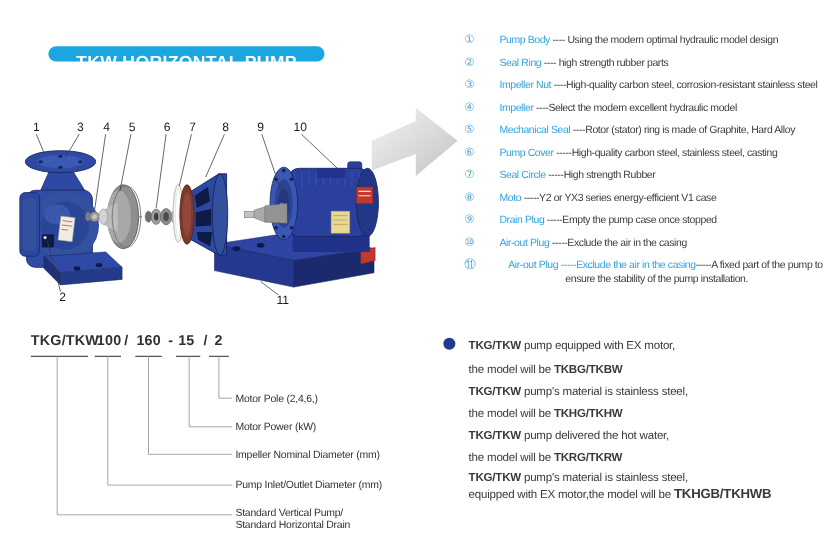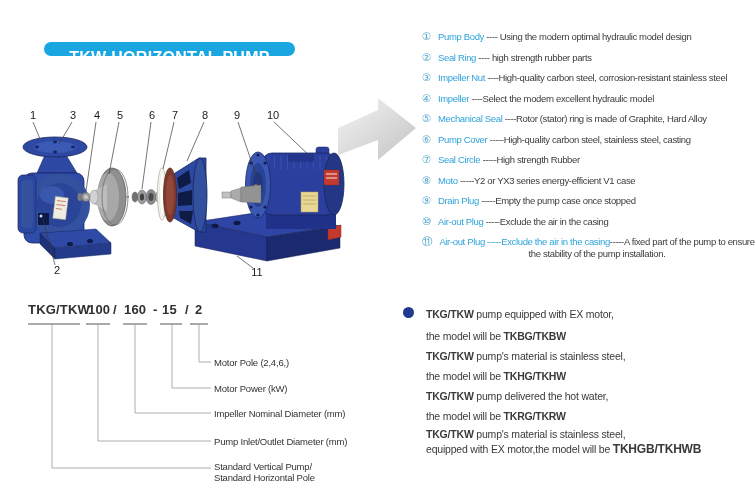--- a/index.html
+++ b/index.html
@@ -17,21 +17,21 @@
   }
   
   .diagram{position:absolute;left:10px;top:95px;width:435px;height:195px;}
   .diagram text{font-family:"Liberation Sans","DejaVu Sans",sans-serif;font-size:11px;fill:#1a1a1a;}
   
   .parts-list{position:absolute;left:422px;top:31px;width:334px;}
   .pl-row{display:flex;align-items:flex-start;margin-bottom:9px;font-size:9.5px;line-height:11.5px;letter-spacing:-0.35px;}
   .pl-num{flex:0 0 16px;color:#58a7cf;font-size:10.5px;}
   .pl-txt{flex:1;white-space:nowrap;}
   .pl-row.wrap .pl-txt{white-space:normal;text-align:center;}
-  .pl-name{color:#2ea3db;}
+  .pl-name{color:#2ea3db;margin-left:16px;}
   .pl-desc{color:#3c3c3c;}
   
   .model-block{position:absolute;left:0;top:295px;width:380px;height:205px;}
   .mc-token{position:absolute;top:7px;font-size:13px;font-weight:bold;color:#303030;letter-spacing:.2px;}
   .mc-svg{position:absolute;left:0;top:0;}
   .mc-label{position:absolute;left:214px;font-size:9.5px;color:#333;line-height:11px;letter-spacing:-0.2px;}
   
   .notes{position:absolute;left:395px;top:300px;width:361px;height:200px;}
   .bullet{position:absolute;left:8px;top:7px;width:11px;height:11px;border-radius:50%;background:#1f3a8f;}
   .note-line{position:absolute;left:31px;font-size:10.5px;color:#3a3a3a;letter-spacing:-0.2px;white-space:nowrap;}
@@ -260,21 +260,21 @@
       <path d="M98,29  V146 H211"></path>
       <path d="M52,29  V173 H211"></path>
     </g>
   </svg>
 
   <div class="mc-label" style="top:62px">Motor Pole (2,4,6,)</div>
   <div class="mc-label" style="top:88px">Motor Power (kW)</div>
   <div class="mc-label" style="top:113px">Impeller Nominal Diameter (mm)</div>
   <div class="mc-label" style="top:141px">Pump Inlet/Outlet Diameter (mm)</div>
   <div class="mc-label" style="top:166px">Standard Vertical Pump/</div>
-  <div class="mc-label" style="top:177px">Standard Horizontal Pole</div>
+  <div class="mc-label" style="top:177px">Standard Horizontal Drain</div>
 </div>
 
 <div class="notes">
   <div class="bullet"></div>
   <div class="note-line" style="top:8px"><span></span><span class="nb">TKG/TKW</span><span> pump equipped with EX motor,</span></div>
   <div class="note-line" style="top:30px"><span>the model will be </span><span class="nb">TKBG/TKBW</span><span></span></div>
   <div class="note-line" style="top:50px"><span></span><span class="nb">TKG/TKW</span><span> pump's material is stainless steel,</span></div>
   <div class="note-line" style="top:70px"><span>the model will be </span><span class="nb">TKHG/TKHW</span><span></span></div>
   <div class="note-line" style="top:110px"><span>the model will be </span><span class="nb">TKRG/TKRW</span><span></span></div>
   <div class="note-line" style="top:90px"><span></span><span class="nb">TKG/TKW</span><span> pump delivered the hot water,</span></div>

